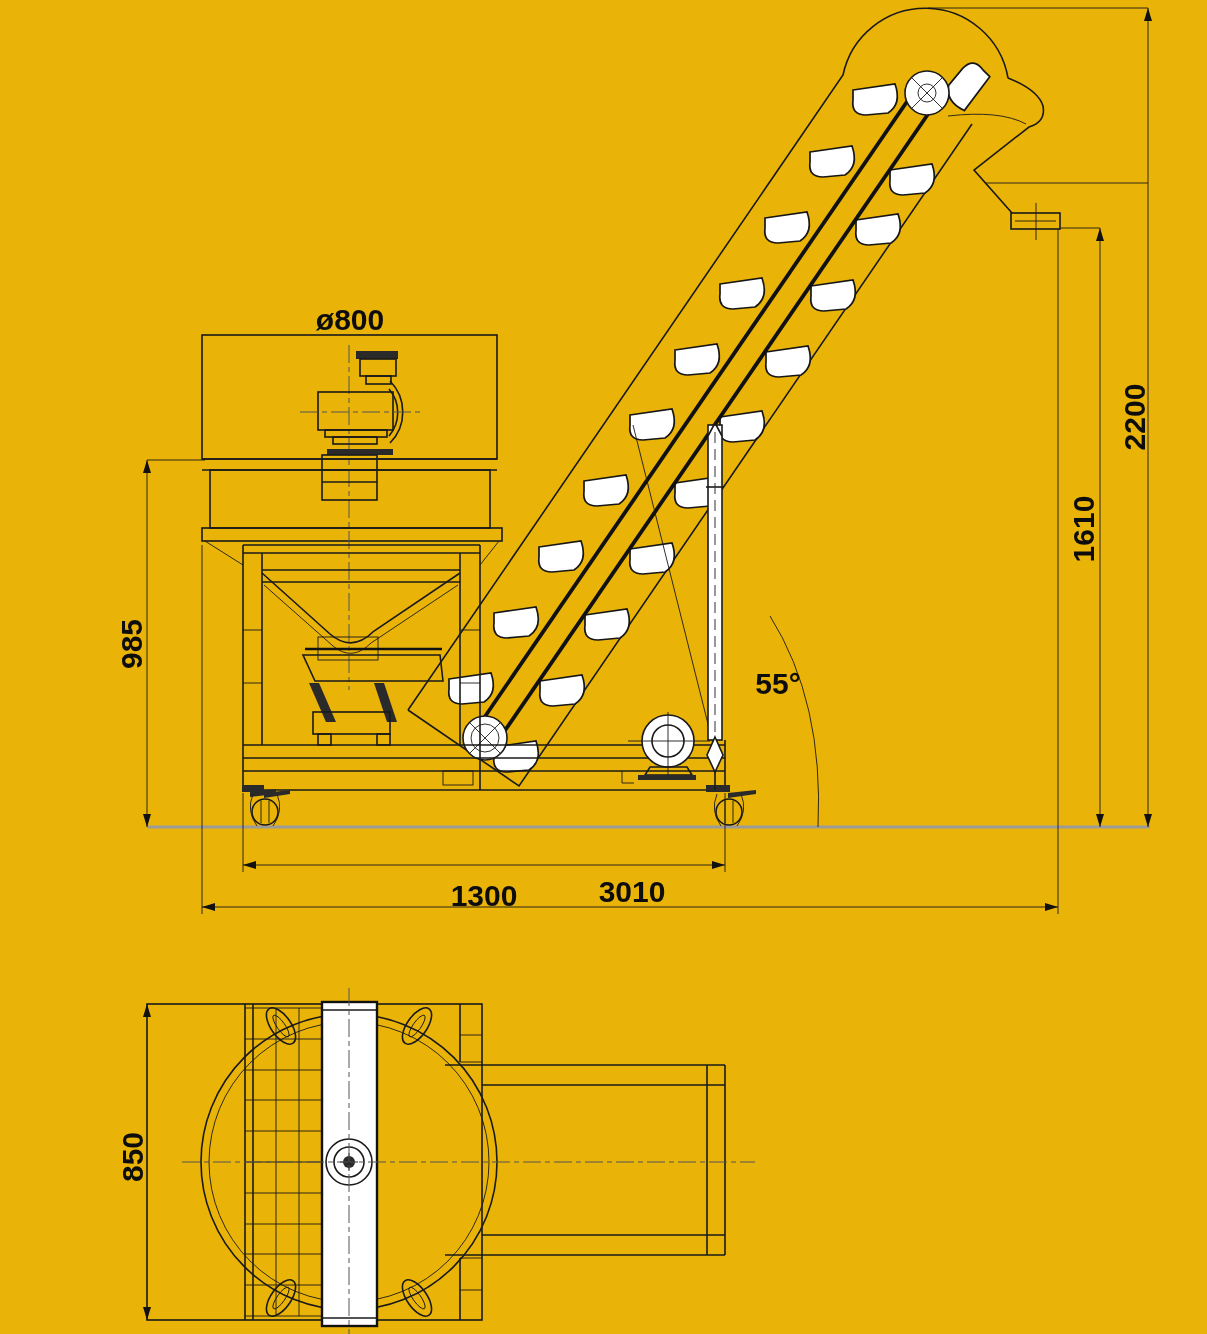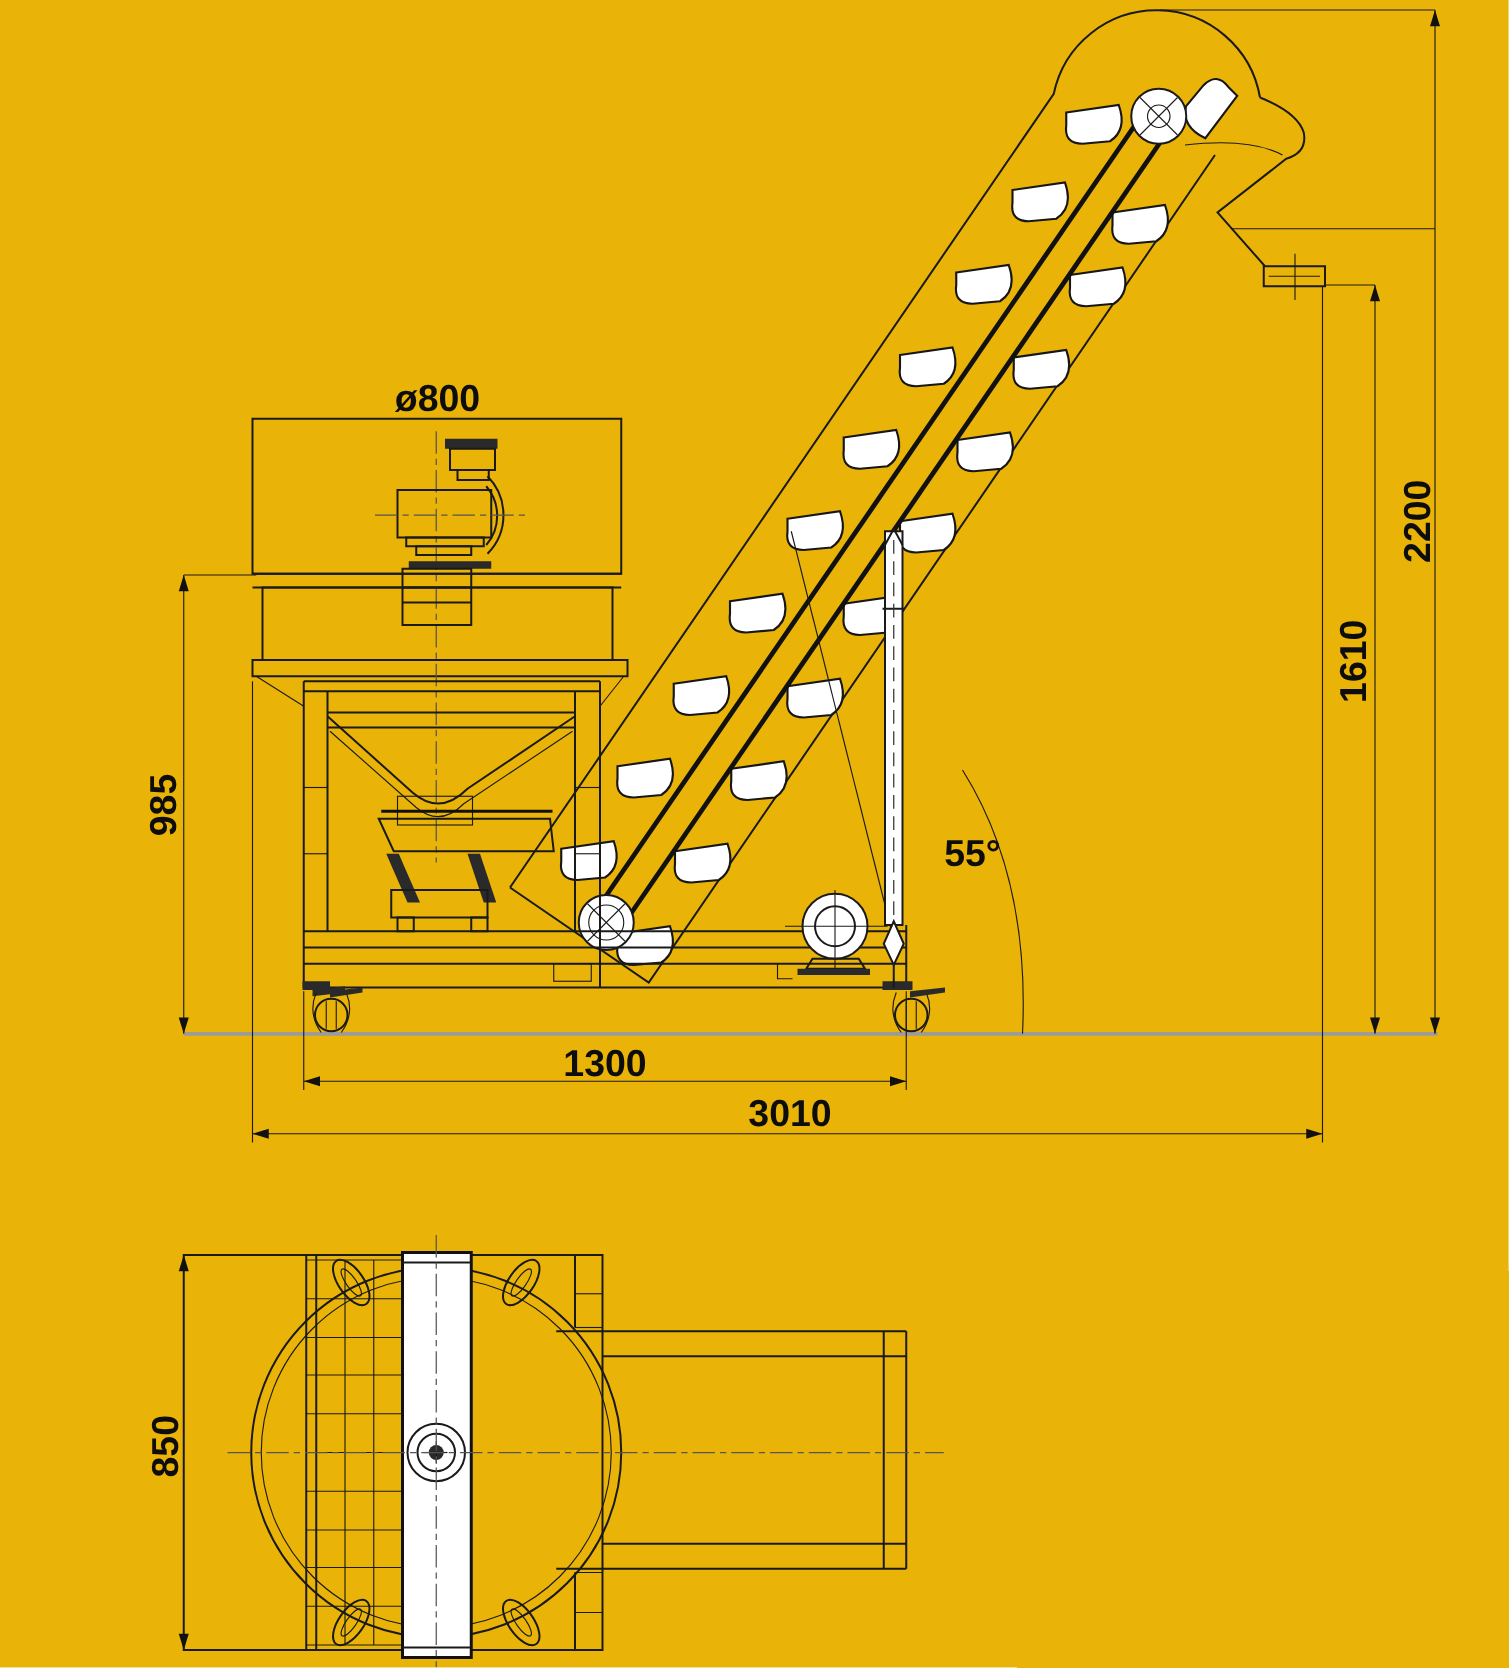--- a/index.html
+++ b/index.html
@@ -314,17 +314,17 @@
       <path class="arr" d="M147,1320 l-4,-13 l8,0 Z"></path>
     </g>
   </g>
 </svg>
 
 <span class="dim" style="left:350px;top:320px;">ø800</span>
 <span class="dim rot" style="left:1135px;top:417px;">2200</span>
 <span class="dim rot" style="left:1084px;top:529px;">1610</span>
 <span class="dim rot" style="left:132px;top:644px;">985</span>
 <span class="dim" style="left:778px;top:664px;margin-top:20px;">55°</span>
-<span class="dim" style="left:484px;top:852px;">1300</span>
+<span class="dim" style="left:484px;top:896px;">1300</span>
 <span class="dim" style="left:632px;top:892px;">3010</span>
 <span class="dim rot" style="left:133px;top:1157px;">850</span>
 
 </div>
 
 </body></html>

